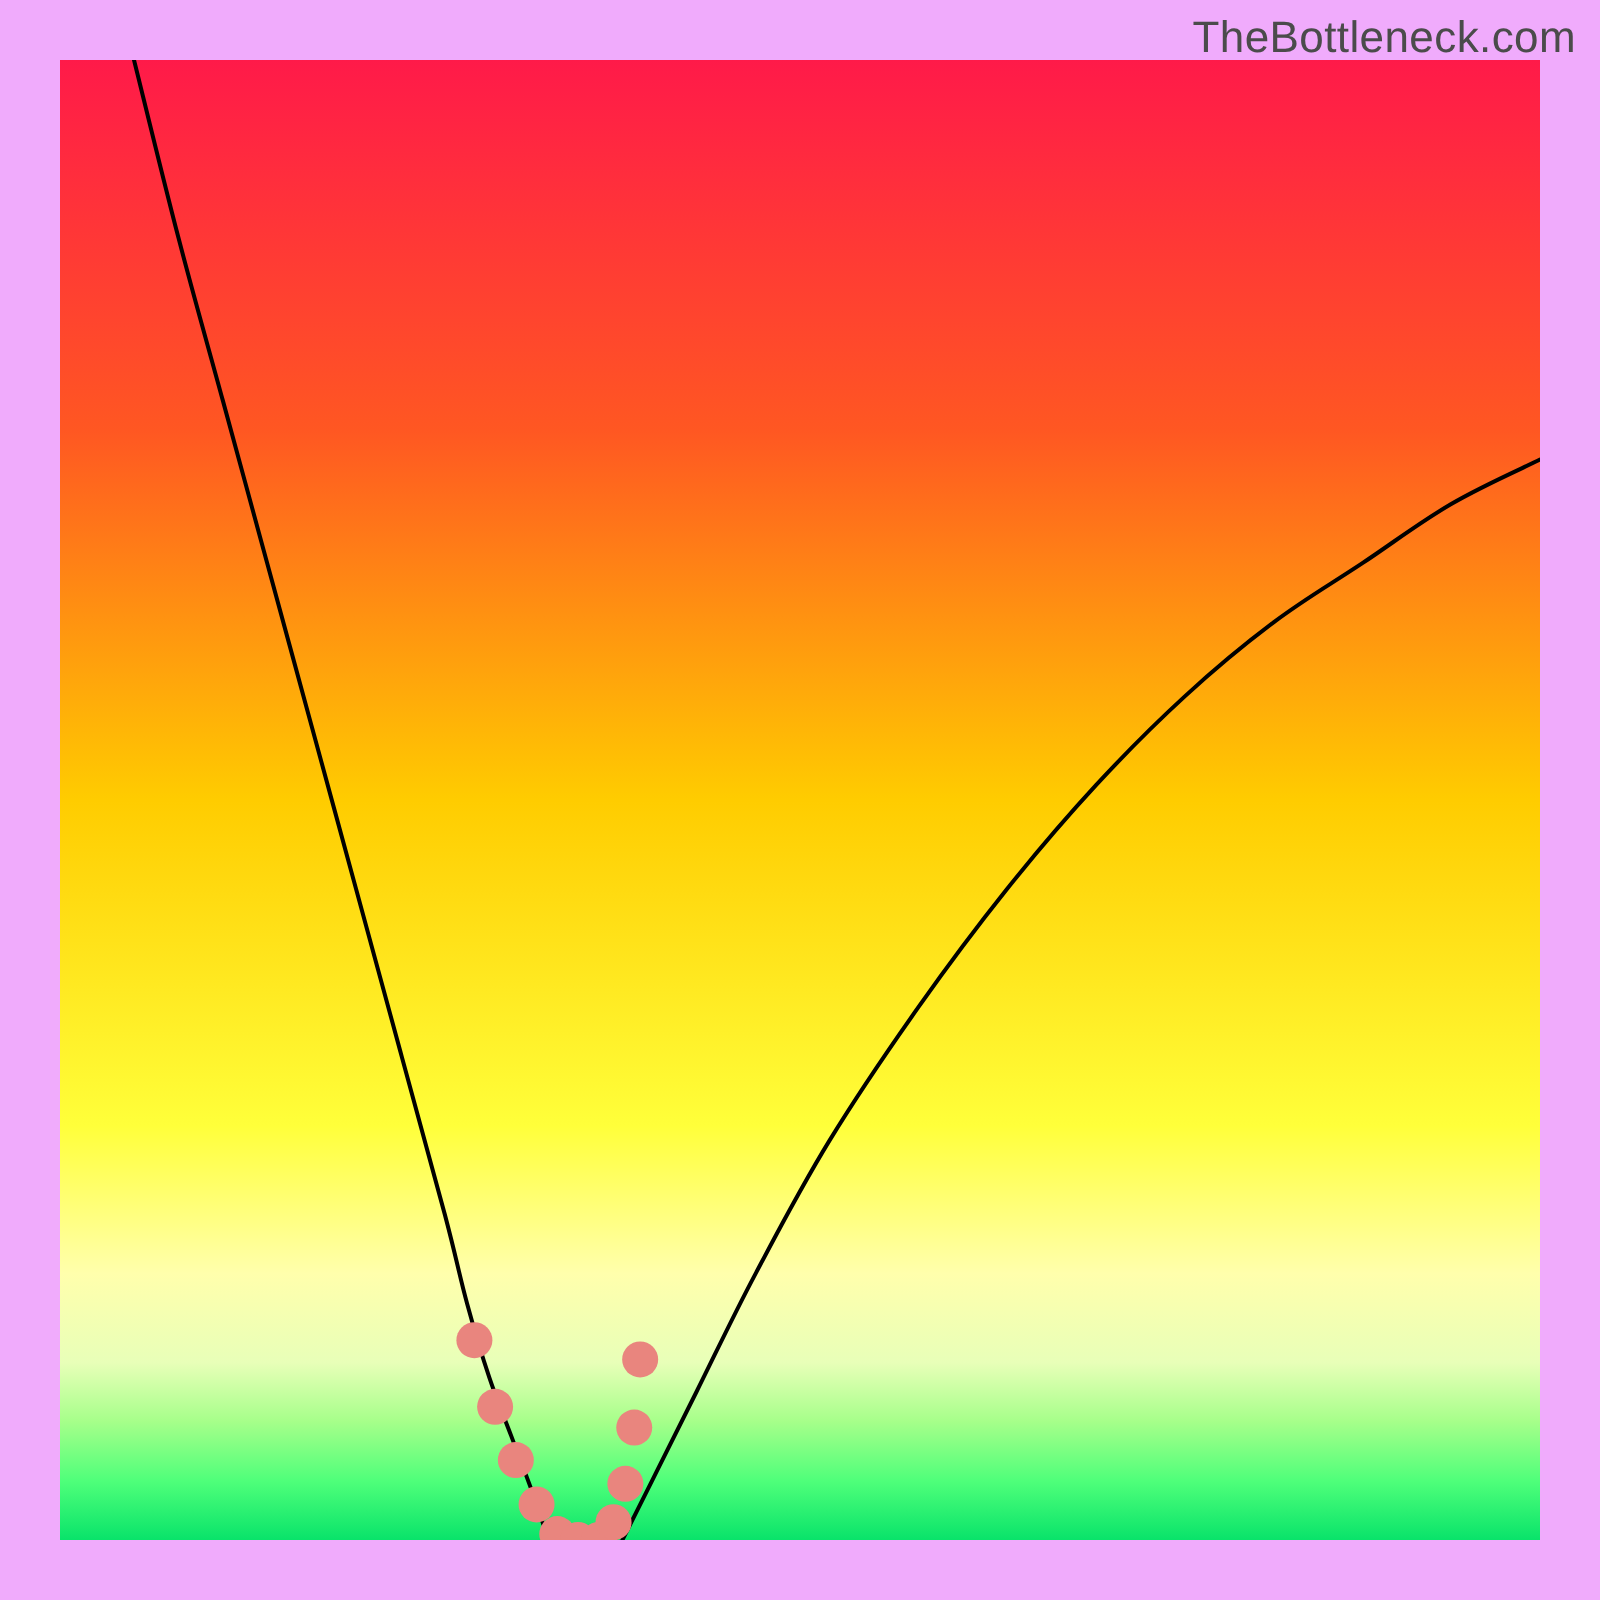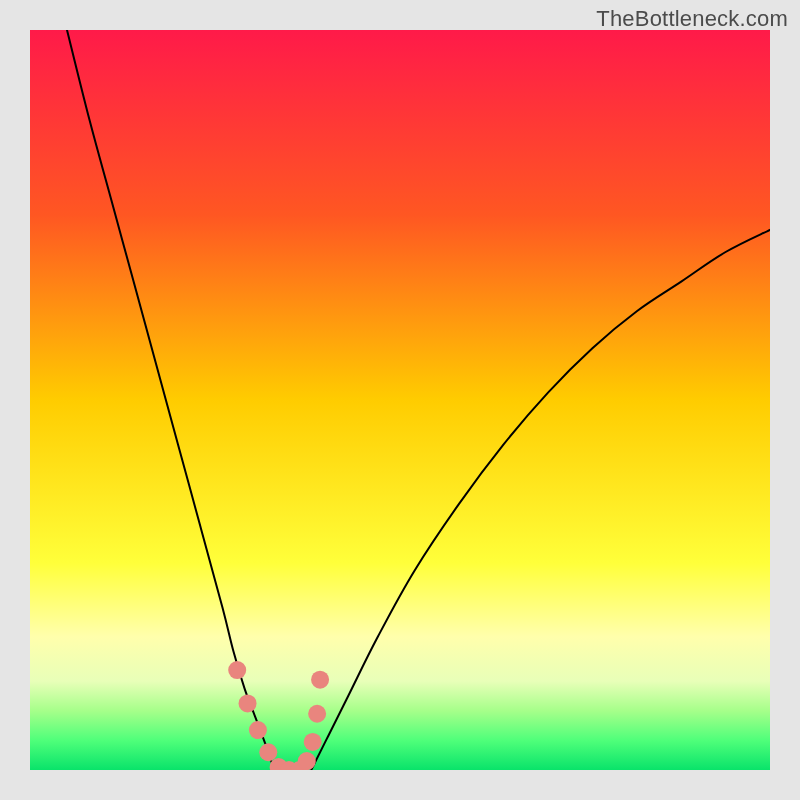--- a/index.html
+++ b/index.html
@@ -1,21 +1,21 @@
 <!DOCTYPE html>
 <html><head>
 <meta charset="utf-8">
 <style>
   * { margin: 0; padding: 0; box-sizing: border-box; }
   html, body { width: 800px; height: 800px; overflow: hidden; background: #000; }
   .frame {
     position: relative;
     width: 800px;
     height: 800px;
-    background: #e5e5e5;
+    background: #f0abfc;
   }
   .plot-area {
     position: absolute;
     left: 30px;
     top: 30px;
     width: 740px;
     height: 740px;
   }
   .watermark {
     position: absolute;

